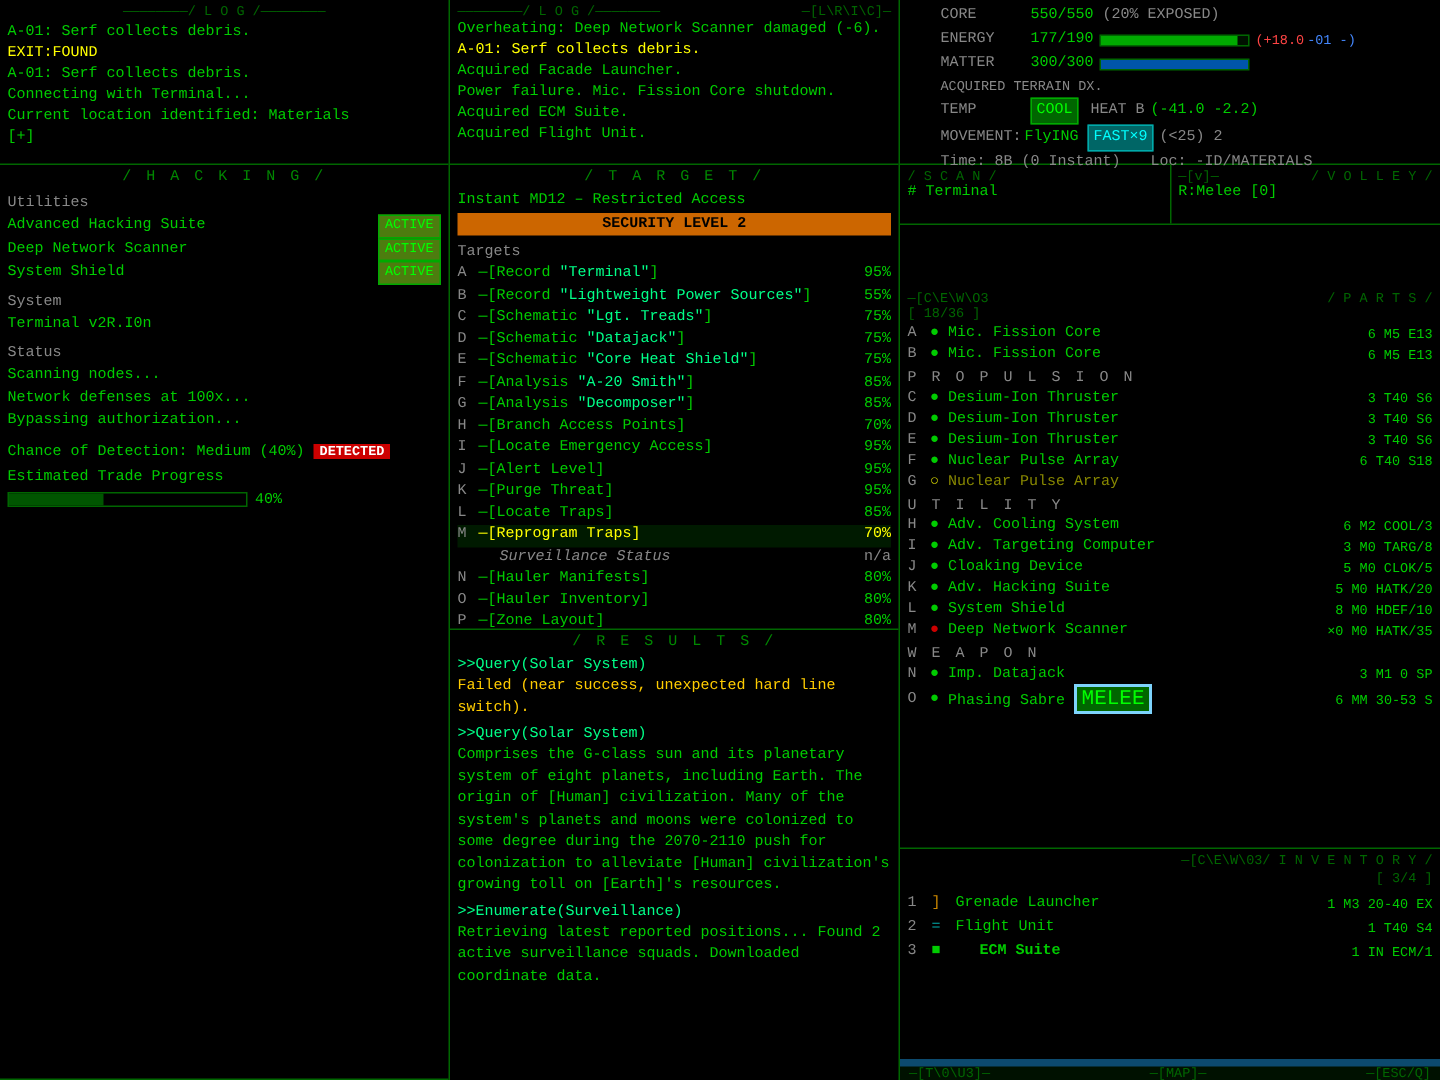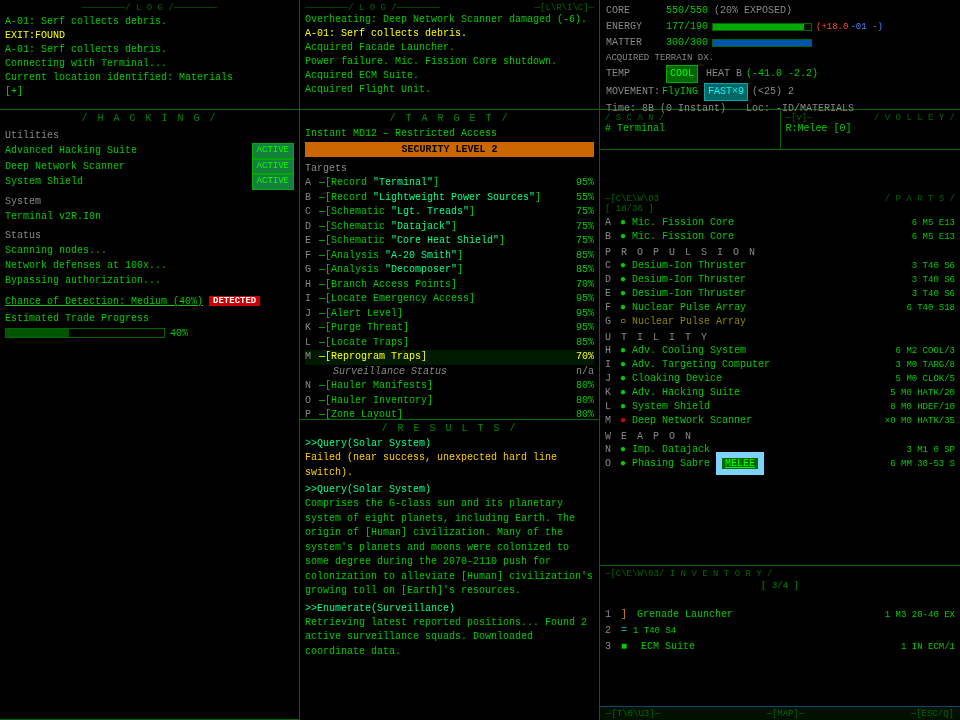--- a/index.html
+++ b/index.html
@@ -57,28 +57,28 @@
       margin-bottom: 2px;
     }
     .hack-item {
       display: flex;
       justify-content: space-between;
       align-items: center;
       line-height: 1.5;
     }
     .hack-item-name { color: #00cc00; }
     .badge-active {
-      background: #15803d;
+      background: #4d7c0f;
       color: #00ff00;
       border: 1px solid #00aa00;
       padding: 0 4px;
       font-size: 9px;
     }
     .status-text { color: #00cc00; line-height: 1.5; }
-    .status-chance { color: #00cc00; text-decoration: underline; }
+    .status-chance { color: #00cc00; }
     .detected-badge {
       background: #cc0000;
       color: #ffffff;
       padding: 0 4px;
       font-size: 9px;
       font-weight: bold;
     }
     .progress-bar-container {
       margin-top: 4px;
     }
@@ -162,20 +162,21 @@
     
     .status-top {
       border-bottom: 1px solid #006600;
       padding: 3px 6px;
       height: 110px;
     }
     .stat-row {
       display: flex;
       align-items: center;
       line-height: 1.6;
+      margin-left: 21px;
     }
     .stat-label { color: #888888; width: 60px; }
     .stat-value { color: #00cc00; }
     .stat-bar-outer {
       display: inline-block;
       width: 100px;
       height: 8px;
       background: #001100;
       border: 1px solid #006600;
       vertical-align: middle;
@@ -231,24 +232,23 @@
       margin-top: 3px;
       margin-bottom: 1px;
     }
     .dot-green { color: #00cc00; }
     .dot-yellow { color: #cccc00; }
     .dot-red { color: #cc0000; }
     .parts-name.nuclear { color: #888800; }
     .melee-badge {
       background: #006600;
       color: #00ff00;
-      border: 6px solid #7dd3fc;
+      border: 2px solid #7dd3fc;
       padding: 0 3px;
-      font-size: 10px;
-      text-decoration: underline;
+      font-size: 14px;
     }
 
     
     .inventory-panel {
       padding: 3px 5px;
       height: 140px;
       overflow: hidden;
     }
     .inv-row {
       display: flex;
@@ -263,21 +263,21 @@
     .small-header { color: #006600; font-size: 9px; }
     .core-exposed { color: #888888; font-size: 10px; }
 
     .bottom-bar {
       height: 14px;
       background: #001100;
       display: flex;
       align-items: center;
       justify-content: space-between;
       padding: 0 6px;
-      border-top: 1px solid #0c4a6e;
+      border-top: 5px solid #0c4a6e;
     }
     .bottom-bar span { color: #006600; font-size: 9px; }
   </style>
 </head>
 <body>
 
 <div class="main-container">
 
   <div class="left-panel">
 
@@ -607,42 +607,43 @@
       </div>
       <div class="parts-row">
         <span class="parts-key">O</span>
         <span class="parts-slot dot-green">●</span>
         <span class="parts-name" style="margin-left:3px;">Phasing Sabre <span class="melee-badge">MELEE</span></span>
         <span class="parts-stats">6 MM 30-53 S</span>
       </div>
     </div>
 
     <div class="inventory-panel">
-      <div style="display:flex; justify-content:flex-start; align-items:center; margin-bottom:2px;">
+      <div style="display:flex; justify-content:flex-end; align-items:center; margin-bottom:2px;">
         <span style="color:#006600; font-size:9px;">—[C\E\W\03</span>
         <span class="small-header">/ I N V E N T O R Y /</span>
       </div>
-      <div style="display:flex; justify-content:center; align-items:center; margin-bottom:16px;font-weight:bold;">
+      <div style="display:flex; justify-content:flex-end; align-items:center; margin-bottom:4px;">
         <span style="color:#006600; font-size:9px;">[ 3/4 ]</span>
       </div>
       <div class="inv-row">
         <span class="inv-num">1</span>
         <span class="inv-icon" style="color:#cc8800;">]</span>
         <span class="inv-name" style="margin-left:4px;">Grenade Launcher</span>
         <span class="inv-stats">1 M3 20-40 EX</span>
       </div>
       <div class="inv-row">
         <span class="inv-num">2</span>
         <span class="inv-icon" style="color:#00aaaa;">=</span>
+        <span class="inv-name" style="margin-left:4px;">Flight Unit</span>
         <span class="inv-stats">1 T40 S4</span>
       </div>
       <div class="inv-row">
         <span class="inv-num">3</span>
         <span class="inv-icon" style="color:#00cc00;">■</span>
-        <span class="inv-name" style="margin-left:8px;">ECM Suite</span>
+        <span class="inv-name" style="margin-left:20px;font-weight:bold;">ECM Suite</span>
         <span class="inv-stats">1 IN ECM/1</span>
       </div>
     </div>
 
     <div class="bottom-bar">
       <span>—[T\0\U3]—</span>
       <span>—[MAP]—</span>
       <span>—[ESC/Q]</span>
     </div>
   </div>

